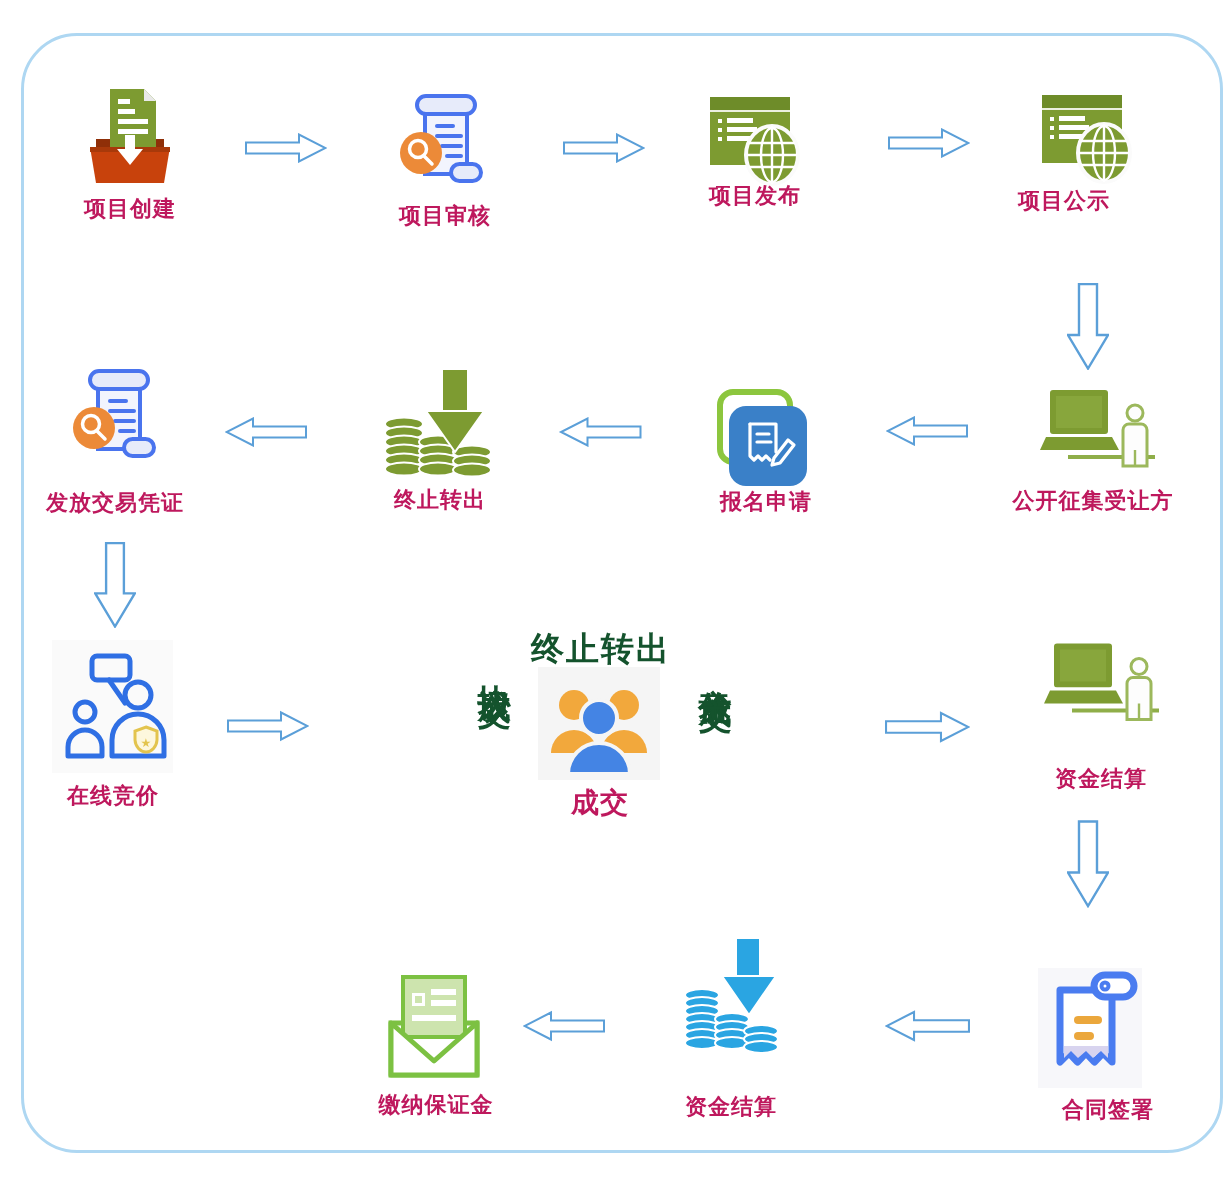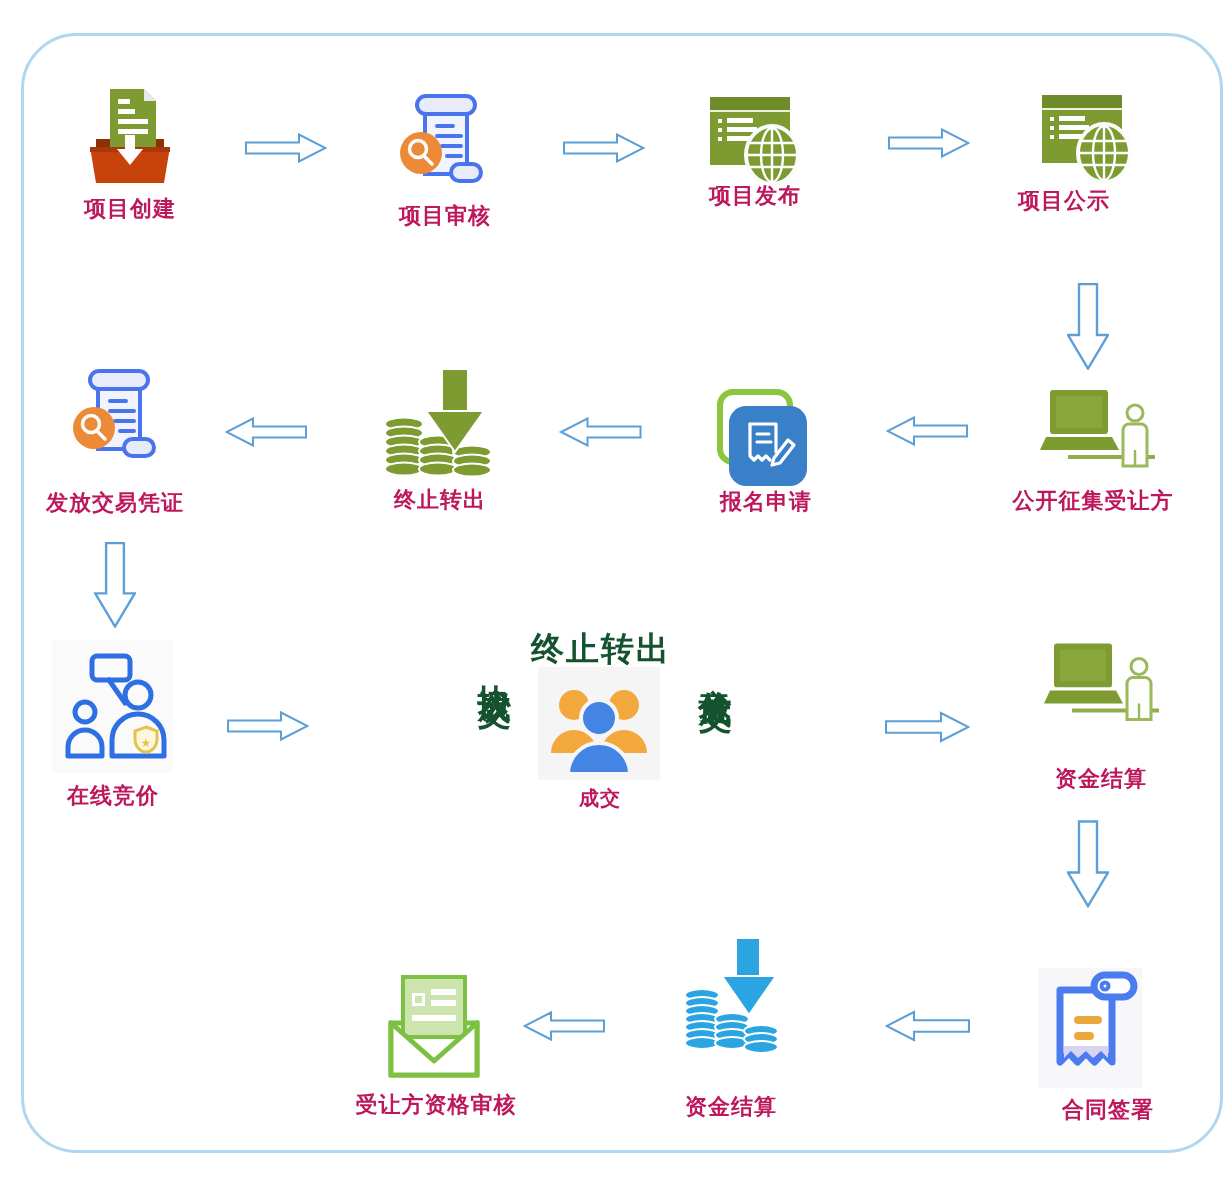--- a/index.html
+++ b/index.html
@@ -270,21 +270,21 @@
       <path d="M13,86 a23,23 0 0 1 46,0 z"></path>
       <circle cx="86" cy="38" r="15"></circle>
       <path d="M63,86 a23,23 0 0 1 46,0 z"></path>
     </g>
     <g fill="#4484e4" stroke="#f5f5f5" stroke-width="4">
       <circle cx="61" cy="51" r="18"></circle>
       <path d="M30,107 a31,31 0 0 1 62,0 z"></path>
     </g>
   </svg>
 </div>
-<div class="lb" style="left:600px;top:786px;font-size:20px">成交</div>
+<div class="lb" style="left:600px;top:786px;font-size:28px">成交</div>
 
 <div class="ar" style="left:885px;top:711px">
   <svg width="85" height="32" viewBox="0 0 82 30">
       <path d="M1,9.5 H54 V1.5 L80.5,15 L54,28.5 V20.5 H1 Z" fill="#fff" stroke="#5b9fd8" stroke-width="2"></path>
     </svg>
 </div>
 
 <div class="ic" style="left:1044px;top:640px">
   <svg width="115" height="95" viewBox="0 0 115 92">
     <rect x="10" y="2" width="58" height="44" rx="3" fill="#7d9b31"></rect>
@@ -361,13 +361,13 @@
     <rect x="6" y="52" width="86" height="52" fill="#fff" stroke="#7cc142" stroke-width="5"></rect>
     <rect x="18" y="6" width="62" height="60" fill="#cde4ae" stroke="#7cc142" stroke-width="4"></rect>
     <rect x="27" y="22" width="13" height="13" fill="#fff"></rect>
     <rect x="30" y="25" width="7" height="7" fill="#cde4ae"></rect>
     <rect x="46" y="18" width="25" height="6" fill="#fff"></rect>
     <rect x="46" y="29" width="25" height="6" fill="#fff"></rect>
     <rect x="27" y="44" width="44" height="6" fill="#fff"></rect>
     <polygon points="6,52 49,90 92,52 92,104 6,104" fill="#fff" stroke="#7cc142" stroke-width="5" stroke-linejoin="round"></polygon>
   </svg>
 </div>
-<div class="lb" style="left:436px;top:1092px">受让方资格审核</div>
+<div class="lb" style="left:436px;top:1092px">缴纳保证金</div>
 
 </body></html>

